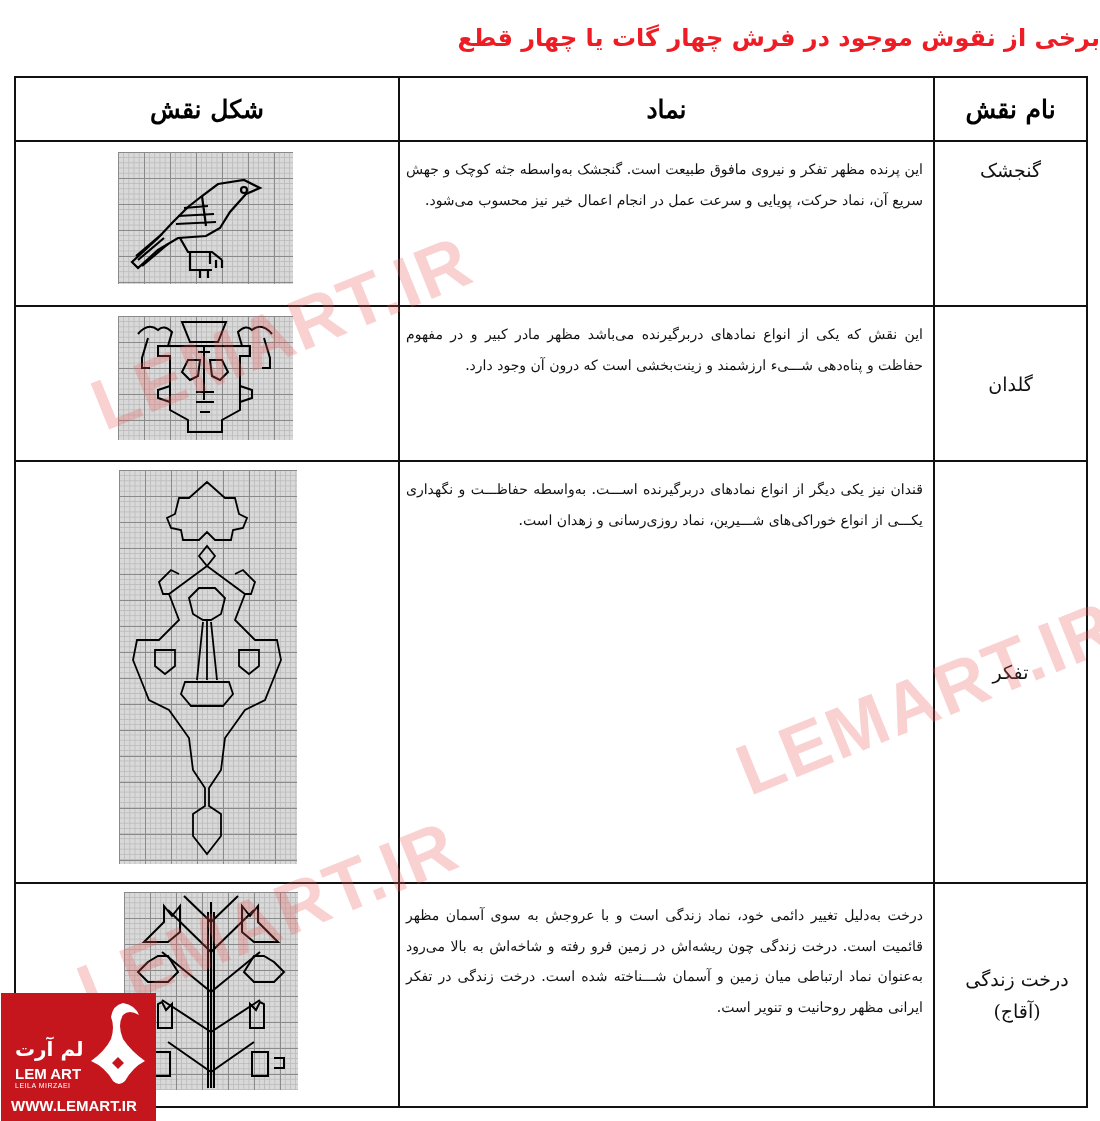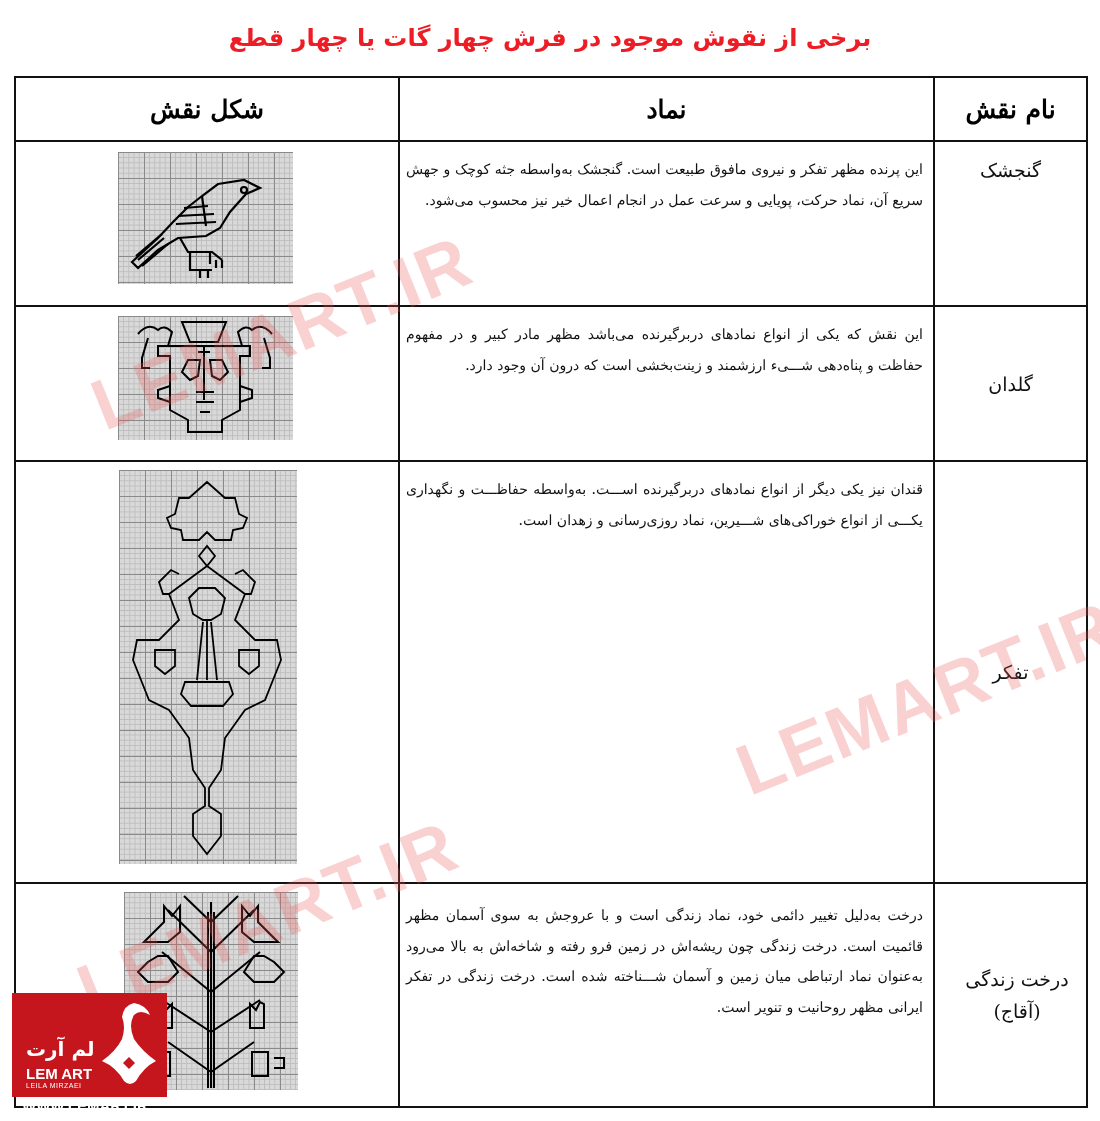--- a/index.html
+++ b/index.html
@@ -1,18 +1,18 @@
 <!DOCTYPE html>
 <html><head>
 <meta charset="utf-8">
 <style>
   html, body { margin: 0; padding: 0; background: #ffffff; }
   body { width: 1100px; height: 1121px; position: relative; overflow: hidden; font-family: "DejaVu Sans", sans-serif; }
   .title {
-    position: absolute; left: 0; top: 24px; width: 1100px; text-align: center;
+    position: absolute; left: 0; top: 24px; width: 1100px; text-align: right;
     color: #ee1c24; font-weight: bold; font-size: 24px; direction: rtl;
     font-family: "DejaVu Sans", sans-serif;
   }
   table.patterns {
     position: absolute; left: 14px; top: 76px; width: 1072px;
     border-collapse: collapse; direction: rtl; table-layout: fixed;
   }
   table.patterns td, table.patterns th {
     border: 2px solid #111; padding: 0; vertical-align: top;
   }
@@ -42,21 +42,21 @@
       linear-gradient(90deg, #bdbdbd 1px, transparent 1px);
     background-size: 26px 26px, 26px 26px, 5.2px 5.2px, 5.2px 5.2px;
   }
   .grid svg { position: absolute; left: 0; top: 0; width: 100%; height: 100%; }
   .watermark {
     position: absolute; color: rgba(235, 90, 90, 0.28); font-size: 72px; font-weight: bold;
     font-family: "Liberation Sans", sans-serif; transform: rotate(-22deg); transform-origin: left top;
     white-space: nowrap; pointer-events: none; letter-spacing: 2px;
   }
   .logo {
-    position: absolute; left: 12px; top: 993px; width: 155px; height: 104px; background: #c4161c; color: #fff;
+    position: absolute; left: 1px; top: 993px; width: 155px; height: 128px; background: #c4161c; color: #fff;
   }
   .logo .fa { position: absolute; left: 14px; top: 44px; font-size: 20px; font-weight: bold; direction: rtl; }
   .logo .en { position: absolute; left: 14px; top: 72px; font-size: 15px; font-weight: bold; font-family: "Liberation Sans", sans-serif; }
   .logo .sub { position: absolute; left: 14px; top: 89px; font-size: 7px; font-family: "Liberation Sans", sans-serif; letter-spacing: 0.5px; }
   .logo .url { position: absolute; left: 10px; top: 104px; font-size: 15px; font-weight: bold; font-family: "Liberation Sans", sans-serif; }
   .logo svg.emblem { position: absolute; left: 82px; top: 6px; width: 66px; height: 92px; }
 </style>
 </head>
 <body>
 

